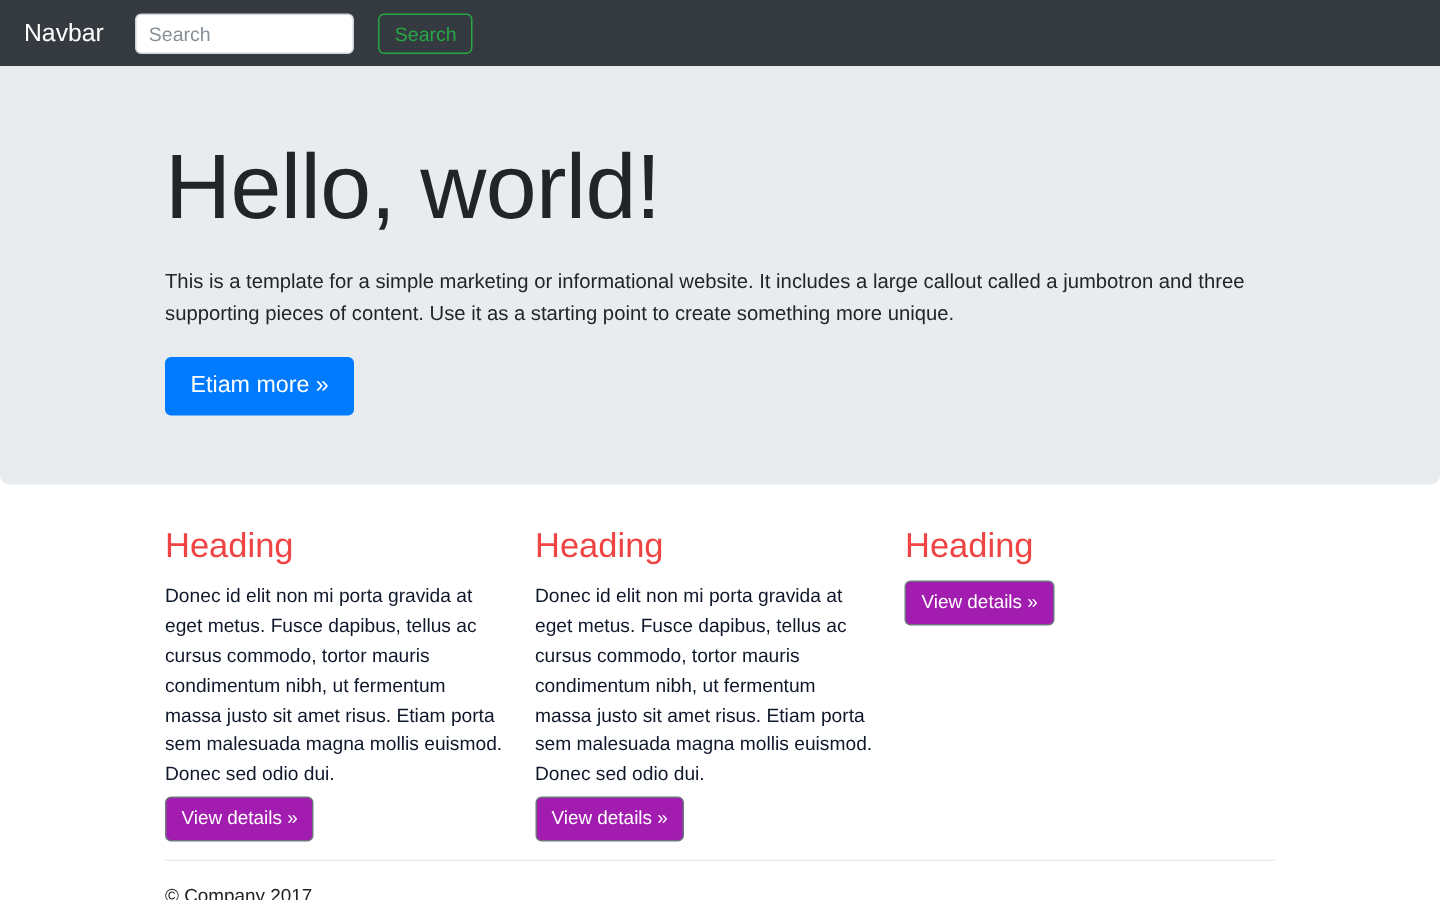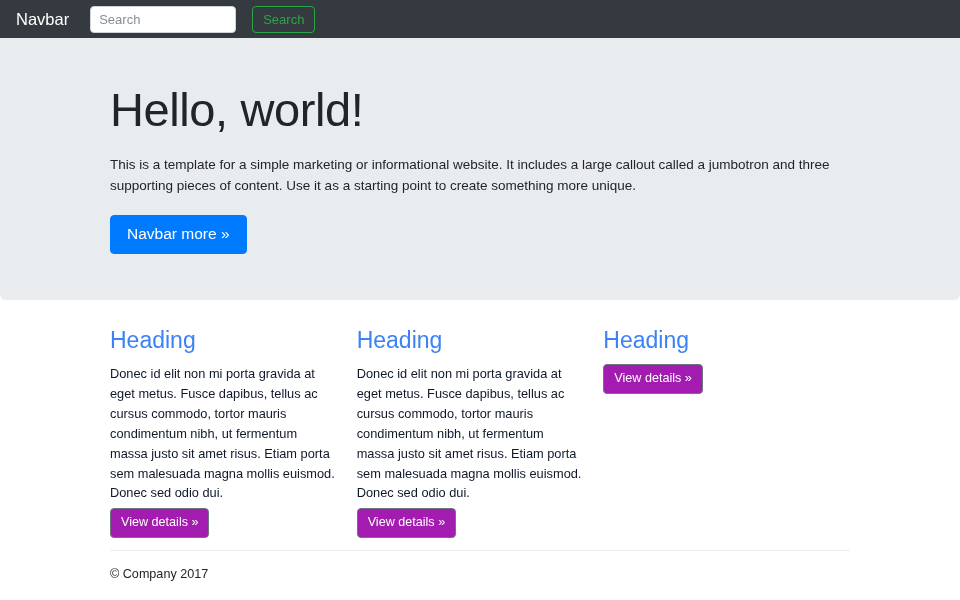--- a/index.html
+++ b/index.html
@@ -8,21 +8,21 @@
     padding: 0;
     width: 960px;
     height: 600px;
     background: #ffffff;
     font-family: "Liberation Sans", sans-serif;
     -webkit-font-smoothing: antialiased;
   }
 
   
   .navbar {
-    height: 38px;
+    height: 44px;
     background: #343a40;
     display: flex;
     align-items: center;
     padding: 0 16px;
     width: 100%;
   }
   .navbar-brand {
     color: #ffffff;
     font-size: 16.5px;
     margin-right: 21px;
@@ -107,21 +107,21 @@
     border-bottom-right-radius: 6px;
     padding: 44px 0 46px 0;
     width: 100%;
   }
   .container {
     width: 740px;
     margin: 0 auto;
     padding: 0;
   }
   .display-title {
-    font-size: 47px;
+    font-size: 61px;
     font-weight: 300;
     color: #212529;
     margin: 0 0 17px 0;
     line-height: 1.2;
     letter-spacing: -0.4px;
   }
   .lead {
     font-size: 13.5px;
     color: #212529;
     line-height: 1.55;
@@ -150,21 +150,21 @@
     display: flex;
     gap: 0;
   }
   .col {
     width: 253px;
     padding-right: 20px;
   }
   .col h2 {
     font-size: 23px;
     font-weight: 400;
-    color: #3b82f6;
+    color: #ef4444;
     margin: 0 0 10px 0;
     line-height: 1.2;
   }
   .col p {
     font-size: 12.8px;
     line-height: 1.55;
     color: #0f172a;
     margin: 0 0 5px 0;
   }
   .btn-secondary {
@@ -203,21 +203,21 @@
   <form class="search-form">
     <input class="search-input" type="text" placeholder="Search" style="">
     <button class="search-btn" type="submit">Search</button>
   </form>
 </nav>
 
 <section class="jumbotron">
   <div class="container">
     <h1 class="display-title">Hello, world!</h1>
     <p class="lead">This is a template for a simple marketing or informational website. It includes a large callout called a jumbotron and three supporting pieces of content. Use it as a starting point to create something more unique.</p>
-    <a class="btn-primary">Navbar more »</a>
+    <a class="btn-primary">Etiam more »</a>
   </div>
 </section>
 
 <main class="container content">
   <div class="row">
 
     <div class="col">
       <h2>Heading</h2>
       <p>Donec id elit non mi porta gravida at eget metus. Fusce dapibus, tellus ac cursus commodo, tortor mauris condimentum nibh, ut fermentum massa justo sit amet risus. Etiam porta sem malesuada magna mollis euismod. Donec sed odio dui.</p>
       <a class="btn-secondary">View details »</a>

